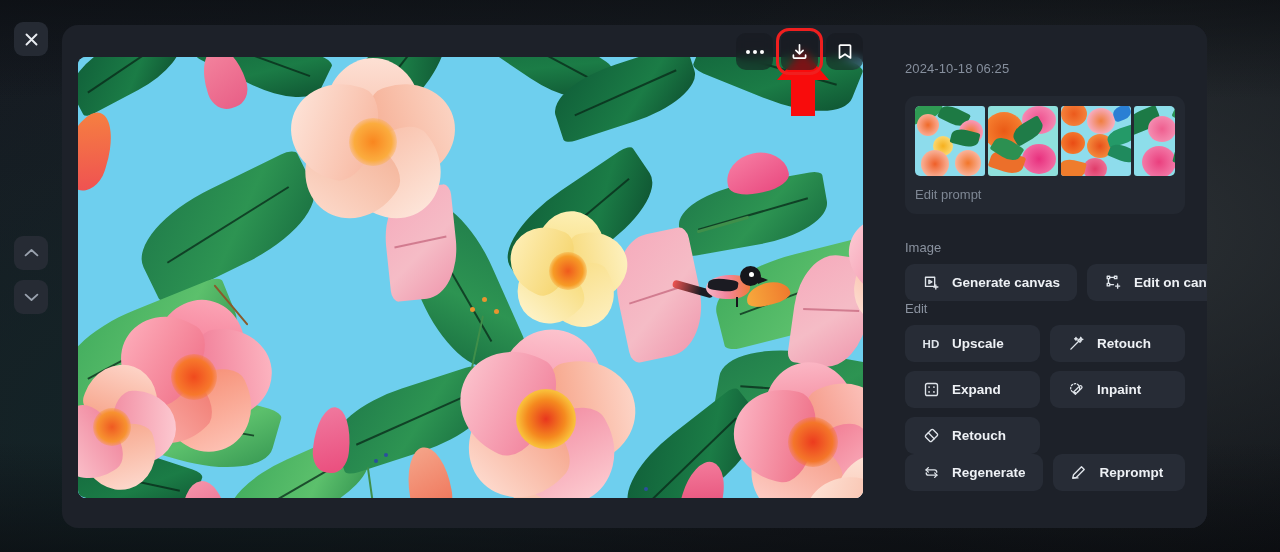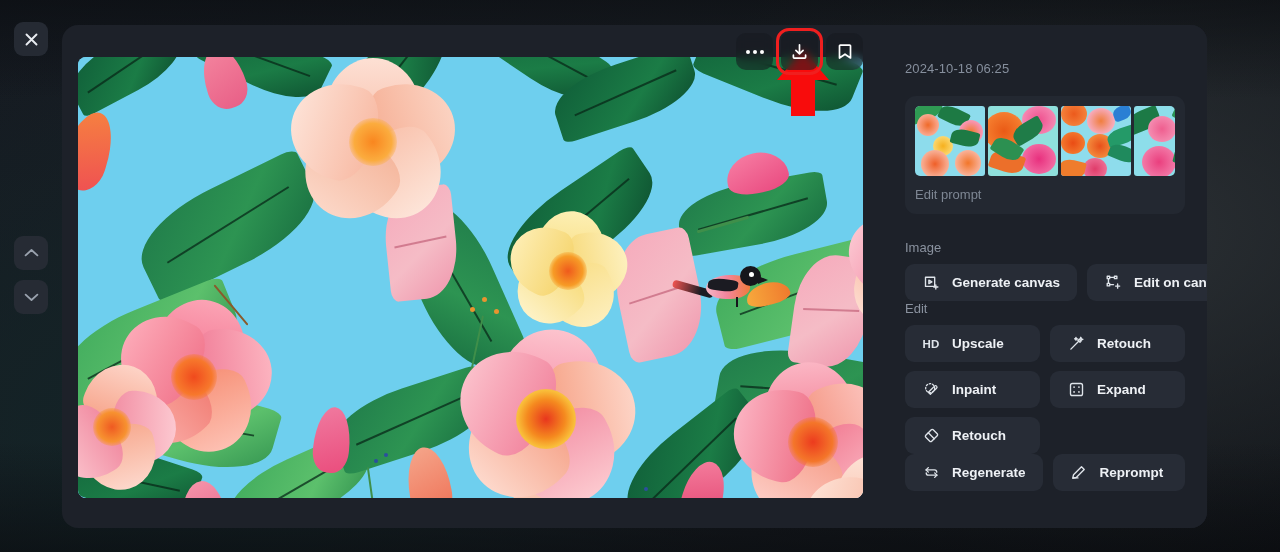--- a/index.html
+++ b/index.html
@@ -589,39 +589,39 @@
             <path d="M2 14 L10.6 5.4"></path>
             <path d="M9.4 4.2 L11.8 6.6"></path>
             <path d="M12.6 1.4 L13.2 3 L14.8 3.6 L13.2 4.2 L12.6 5.8 L12 4.2 L10.4 3.6 L12 3 Z"></path>
             <path d="M7.4 1.6 L7.8 2.6 L8.8 3 L7.8 3.4 L7.4 4.4 L7 3.4 L6 3 L7 2.6 Z"></path>
           </svg>
         </span>
         <span>Retouch</span>
       </div>
       <div class="action-btn">
         <span class="ic">
-          <svg width="15" height="15" viewBox="0 0 16 16" fill="none" stroke-width="1.35" stroke-linecap="round" stroke-linejoin="round">
-            <circle cx="6.6" cy="6.6" r="4.8" stroke-dasharray="1.6 1.9"></circle>
-            <path d="M4.6 11 C6 9.6 9.4 6.2 11.2 4.4 A1.5 1.5 0 0 1 13.4 6.6 C11.6 8.4 8.2 11.8 6.8 13.2 Z"></path>
-          </svg>
-        </span>
-        <span>Inpaint</span>
-      </div>
-      <div class="action-btn">
-        <span class="ic">
           <svg width="15" height="15" viewBox="0 0 16 16" fill="none" stroke-width="1.45" stroke-linecap="round" stroke-linejoin="round">
             <rect x="1.6" y="1.6" width="12.8" height="12.8" rx="2"></rect>
             <circle cx="5.4" cy="5.4" r="0.9" fill="currentColor" stroke="none"></circle>
             <circle cx="10.6" cy="5.4" r="0.9" fill="currentColor" stroke="none"></circle>
             <circle cx="5.4" cy="10.6" r="0.9" fill="currentColor" stroke="none"></circle>
             <circle cx="10.6" cy="10.6" r="0.9" fill="currentColor" stroke="none"></circle>
           </svg>
         </span>
         <span>Expand</span>
       </div>
+      <div class="action-btn">
+        <span class="ic">
+          <svg width="15" height="15" viewBox="0 0 16 16" fill="none" stroke-width="1.35" stroke-linecap="round" stroke-linejoin="round">
+            <circle cx="6.6" cy="6.6" r="4.8" stroke-dasharray="1.6 1.9"></circle>
+            <path d="M4.6 11 C6 9.6 9.4 6.2 11.2 4.4 A1.5 1.5 0 0 1 13.4 6.6 C11.6 8.4 8.2 11.8 6.8 13.2 Z"></path>
+          </svg>
+        </span>
+        <span>Inpaint</span>
+      </div>
       <div class="action-btn full-row">
         <span class="ic">
           <svg width="15" height="15" viewBox="0 0 16 16" fill="none" stroke-width="1.45" stroke-linecap="round" stroke-linejoin="round">
             <path d="M9.8 1.9 L14.1 6.2 A1.4 1.4 0 0 1 14.1 8.2 L8.2 14.1 A1.4 1.4 0 0 1 6.2 14.1 L1.9 9.8 A1.4 1.4 0 0 1 1.9 7.8 L7.8 1.9 A1.4 1.4 0 0 1 9.8 1.9 Z"></path>
             <path d="M4.6 5.1 L10.9 11.4"></path>
           </svg>
         </span>
         <span>Retouch</span>
       </div>
     </div>

